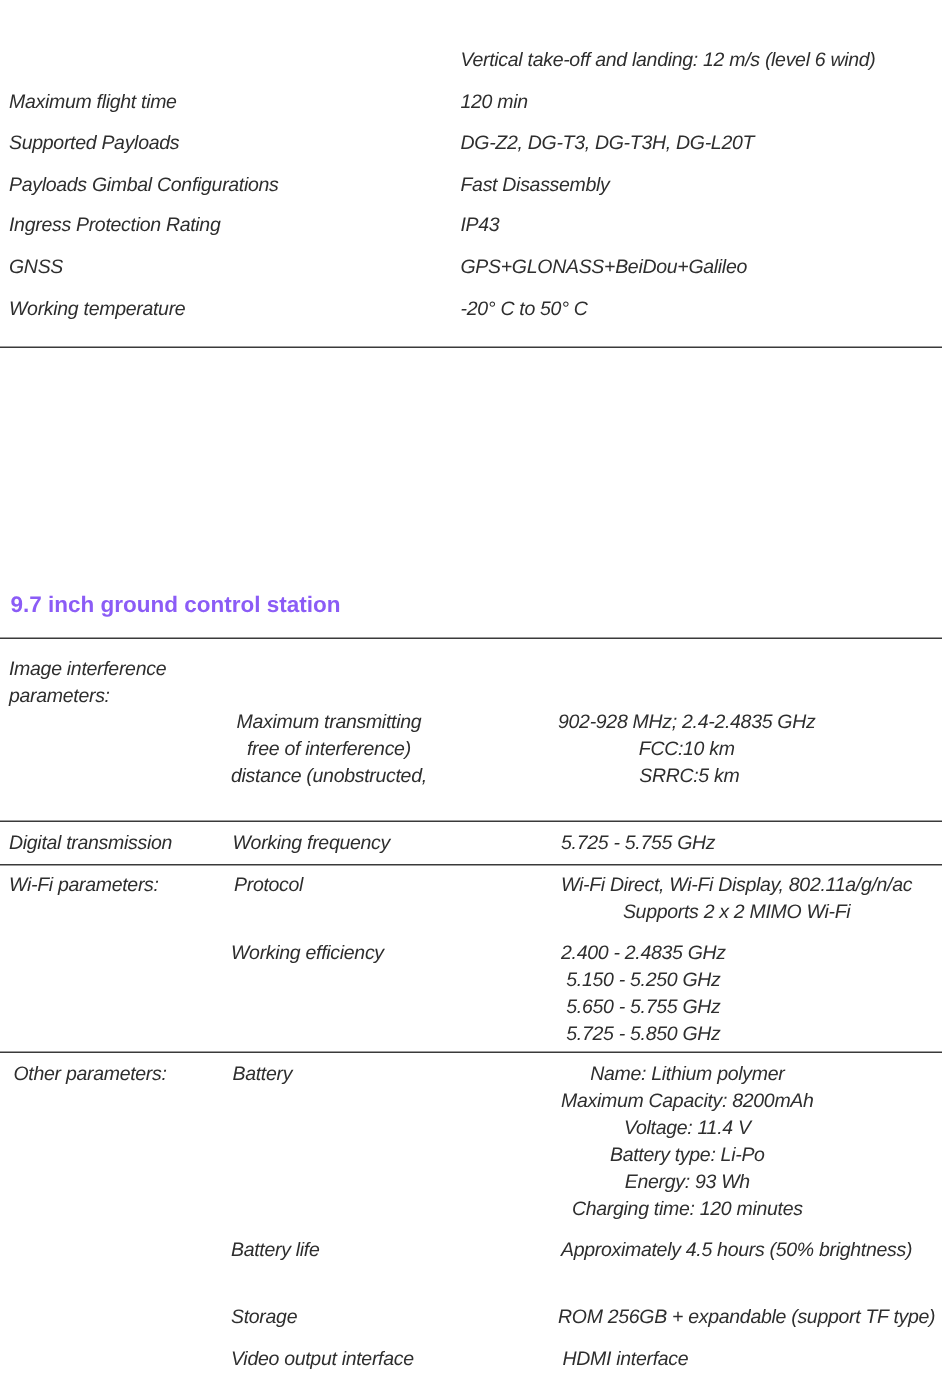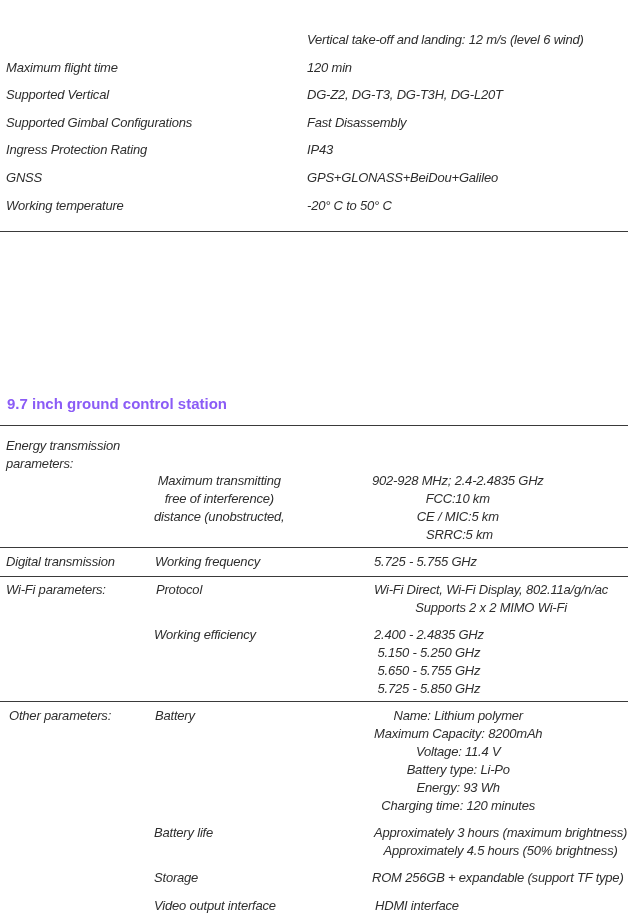--- a/index.html
+++ b/index.html
@@ -14,56 +14,55 @@
 </head>
 <body>
 
 <div class="t" style="left:307px;top:31px">Vertical take-off and landing: 12 m/s (level 6 wind)</div>
 
 <div>
   <div class="t" style="left:6px;top:59px">Maximum flight time</div>
   <div class="t" style="left:307px;top:59px">120 min</div>
 </div>
 <div>
-  <div class="t" style="left:6px;top:86px">Supported Vertical</div>
+  <div class="t" style="left:6px;top:86px">Supported Payloads</div>
   <div class="t" style="left:307px;top:86px">DG-Z2, DG-T3, DG-T3H, DG-L20T</div>
 </div>
 <div>
-  <div class="t" style="left:6px;top:114px">Supported Gimbal Configurations</div>
+  <div class="t" style="left:6px;top:114px">Payloads Gimbal Configurations</div>
   <div class="t" style="left:307px;top:114px">Fast Disassembly</div>
 </div>
 <div>
   <div class="t" style="left:6px;top:141px">Ingress Protection Rating</div>
   <div class="t" style="left:307px;top:141px">IP43</div>
 </div>
 <div>
   <div class="t" style="left:6px;top:169px">GNSS</div>
   <div class="t" style="left:307px;top:169px">GPS+GLONASS+BeiDou+Galileo</div>
 </div>
 <div>
   <div class="t" style="left:6px;top:197px">Working temperature</div>
   <div class="t" style="left:307px;top:197px">-20° C to 50° C</div>
 </div>
 
 <div class="hr" style="top:231px"></div>
 
 <div class="h2">9.7 inch ground control station</div>
 <div class="hr" style="top:425px"></div>
 
-<div class="t" style="left:6px;top:437px">Energy transmission</div>
+<div class="t" style="left:6px;top:437px">Image interference</div>
 <div class="t" style="left:6px;top:455px">parameters:</div>
 <div class="t multi" style="left:154px;top:472px">
   <div>Maximum transmitting</div>
   <div>free of interference)</div>
   <div>distance (unobstructed,</div>
 </div>
 <div class="t multi" style="left:372px;top:472px">
   <div>902-928 MHz; 2.4-2.4835 GHz</div>
   <div>FCC:10 km</div>
-  <div>CE / MIC:5 km</div>
   <div style="white-space:pre"> SRRC:5 km</div>
 </div>
 
 <div class="hr" style="top:547px"></div>
 
 <div class="t" style="left:6px;top:553px">Digital transmission</div>
 <div class="t" style="left:155px;top:553px">Working frequency</div>
 <div class="t" style="left:374px;top:553px">5.725 - 5.755 GHz</div>
 
 <div class="hr" style="top:576px"></div>
@@ -90,21 +89,20 @@
   <div>Name: Lithium polymer</div>
   <div>Maximum Capacity: 8200mAh</div>
   <div>Voltage: 11.4 V</div>
   <div>Battery type: Li-Po</div>
   <div>Energy: 93 Wh</div>
   <div>Charging time: 120 minutes</div>
 </div>
 
 <div class="t" style="left:154px;top:824px">Battery life</div>
 <div class="t multi" style="left:374px;top:824px">
-  <div>Approximately 3 hours (maximum brightness)</div>
   <div>Approximately 4.5 hours (50% brightness)</div>
 </div>
 
 <div class="t" style="left:154px;top:869px">Storage</div>
 <div class="t" style="left:372px;top:869px">ROM 256GB + expandable (support TF type)</div>
 
 <div class="t" style="left:154px;top:897px">Video output interface</div>
 <div class="t" style="left:375px;top:897px">HDMI interface</div>
 
 </body></html>

